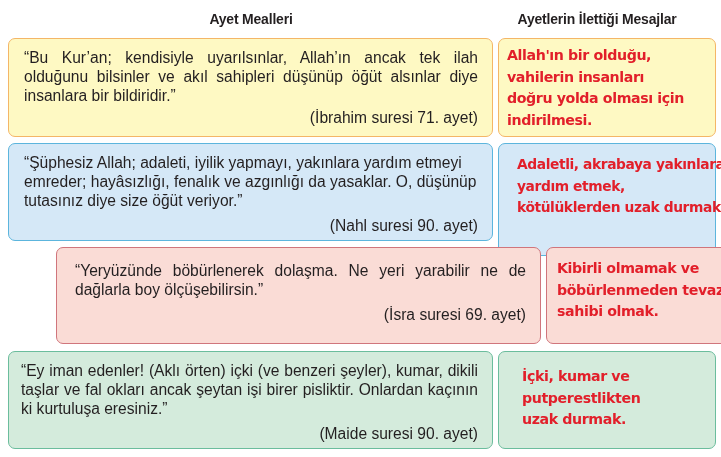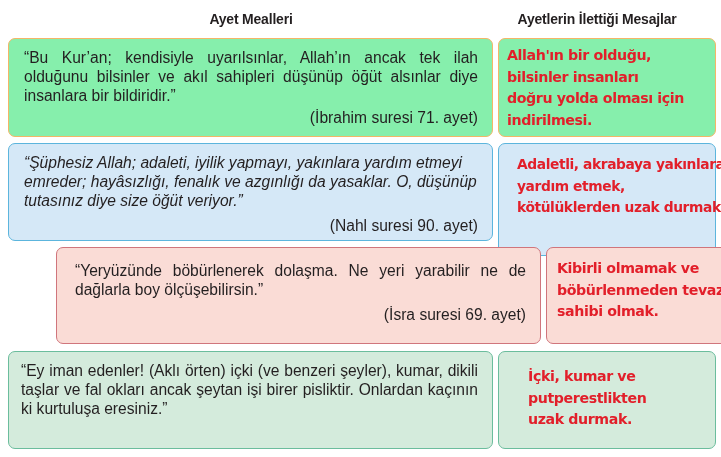--- a/index.html
+++ b/index.html
@@ -5,53 +5,54 @@
     html, body { margin: 0; padding: 0; background: #ffffff; }
     body { width: 721px; height: 457px; position: relative; overflow: hidden; font-family: "Liberation Sans", sans-serif; }
     .header { position: absolute; top: 10px; font-weight: bold; font-size: 15.5px; color: #231f20; text-align: center; letter-spacing: -0.2px; transform: scaleX(0.9); }
     .header.left { left: 8px; width: 486px; }
     .header.right { left: 480px; width: 260px; transform-origin: left center; }
     .box { position: absolute; border-radius: 7px; box-sizing: border-box; border: 1.5px solid; }
     .verse { left: 8px; width: 485px; padding: 9px 14px 0 15px; font-size: 15.6px; line-height: 19px; color: #231f20; }
     .verse .text { text-align: justify; }
     .verse .ref { position: absolute; right: 14px; }
     .msg { left: 498px; width: 218px; padding: 6px 0 0 6px; font-family: "DejaVu Sans", sans-serif; font-weight: bold; color: #e21f2a; font-size: 14.2px; line-height: 21.5px; letter-spacing: -0.4px; }
-    .orange { background: #86efac; border-color: #f4b667; }
+    .orange { background: #fef9c3; border-color: #f4b667; }
     .blue { background: #d5e8f7; border-color: #5cb5dd; }
     .red { background: #fadcd6; border-color: #d0757c; margin-left: 48px; }
     .green { background: #d4ebdc; border-color: #6bbd9d; }
   </style>
 </head>
 <body>
 
 <div class="header left">Ayet Mealleri</div>
 <div class="header right">Ayetlerin İlettiği Mesajlar</div>
 
 <div class="box verse orange" style="top:38px;height:99px;">
   <div class="text">“Bu Kur’an; kendisiyle uyarılsınlar, Allah’ın ancak tek ilah olduğunu bilsinler ve akıl sahipleri düşünüp öğüt alsınlar diye insanlara bir bildiridir.”</div>
   <div class="ref" style="top:69px;">(İbrahim suresi 71. ayet)</div>
 </div>
 <div class="box msg orange" style="top:38px;height:99px;padding-left:8px;">
-  <div style="width:180px;">Allah'ın bir olduğu, bilsinler insanları doğru yolda olması için indirilmesi.</div>
+  <div style="width:180px;">Allah'ın bir olduğu, vahilerin insanları doğru yolda olması için indirilmesi.</div>
 </div>
 
 <div class="box verse blue" style="top:143px;height:98px;">
-  <div class="text" style="text-align:left;font-style:italic;">“Şüphesiz Allah; adaleti, iyilik yapmayı, yakınlara yardım etmeyi emreder; hayâsızlığı, fenalık ve azgınlığı da yasaklar. O, düşünüp tutasınız diye size öğüt veriyor.”</div>
+  <div class="text" style="text-align:left;">“Şüphesiz Allah; adaleti, iyilik yapmayı, yakınlara yardım etmeyi emreder; hayâsızlığı, fenalık ve azgınlığı da yasaklar. O, düşünüp tutasınız diye size öğüt veriyor.”</div>
   <div class="ref" style="top:72px;text-align:right;">(Nahl suresi 90. ayet)</div>
 </div>
 <div class="box msg blue" style="top:143px;height:113px;padding-top:10px;padding-left:18px;font-size:13.8px;">
   <div style="width:214px;">Adaletli, akrabaya yakınlara yardım etmek, kötülüklerden uzak durmak.</div>
 </div>
 
 <div class="box verse red" style="top:247px;height:97px;padding-top:13px;padding-left:18px;">
   <div class="text">“Yeryüzünde böbürlenerek dolaşma. Ne yeri yarabilir ne de dağlarla boy ölçüşebilirsin.”</div>
   <div class="ref" style="top:57px;">(İsra suresi 69. ayet)</div>
 </div>
 <div class="box msg red" style="top:247px;height:97px;padding-top:10px;padding-left:10px;">
   <div style="width:185px;">Kibirli olmamak ve böbürlenmeden tevazu sahibi olmak.</div>
 </div>
 
 <div class="box verse green" style="top:351px;height:98px;padding-left:12px;">
   <div class="text">“Ey iman edenler! (Aklı örten) içki (ve benzeri şeyler), kumar, dikili taşlar ve fal okları ancak şeytan işi birer pisliktir. Onlardan kaçının ki kurtuluşa eresiniz.”</div>
+  <div class="ref" style="top:72px;">(Maide suresi 90. ayet)</div>
 </div>
-<div class="box msg green" style="top:351px;height:98px;padding-top:14px;padding-left:29px;">
+<div class="box msg green" style="top:351px;height:98px;padding-top:14px;padding-left:23px;">
   <div style="width:150px;">İçki, kumar ve putperestlikten uzak durmak.</div>
 </div>
 
 </body></html>

